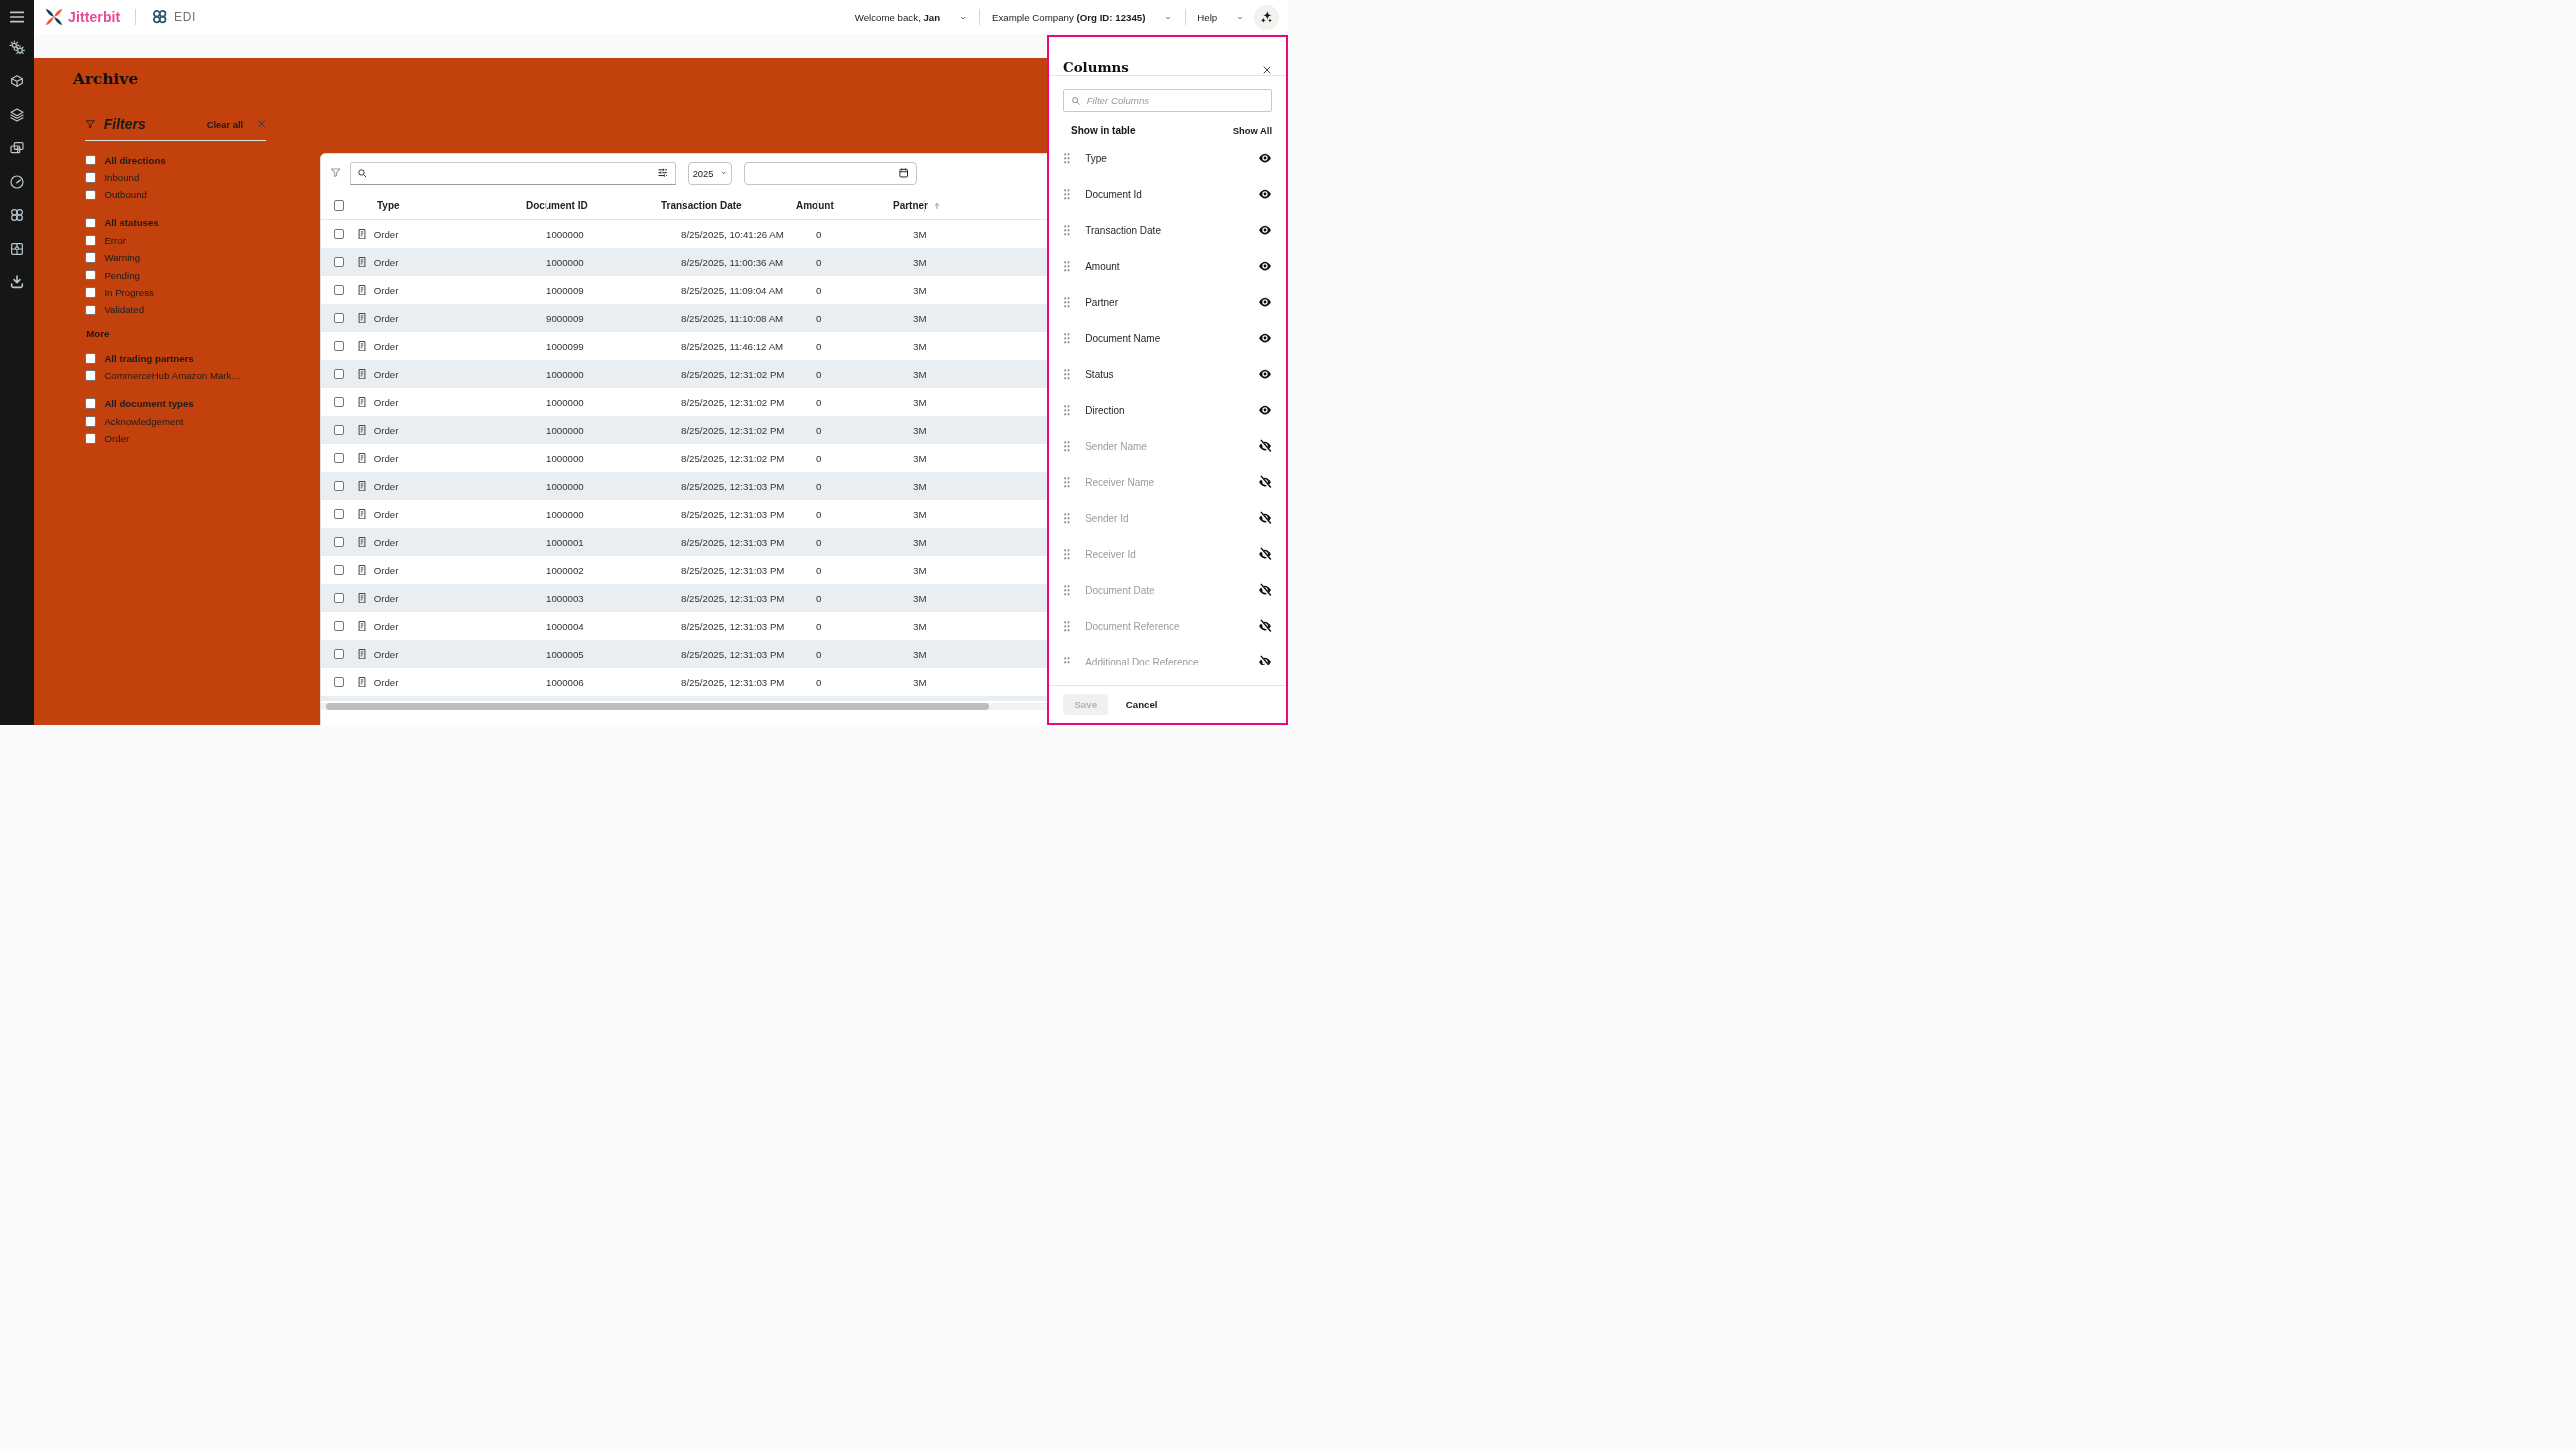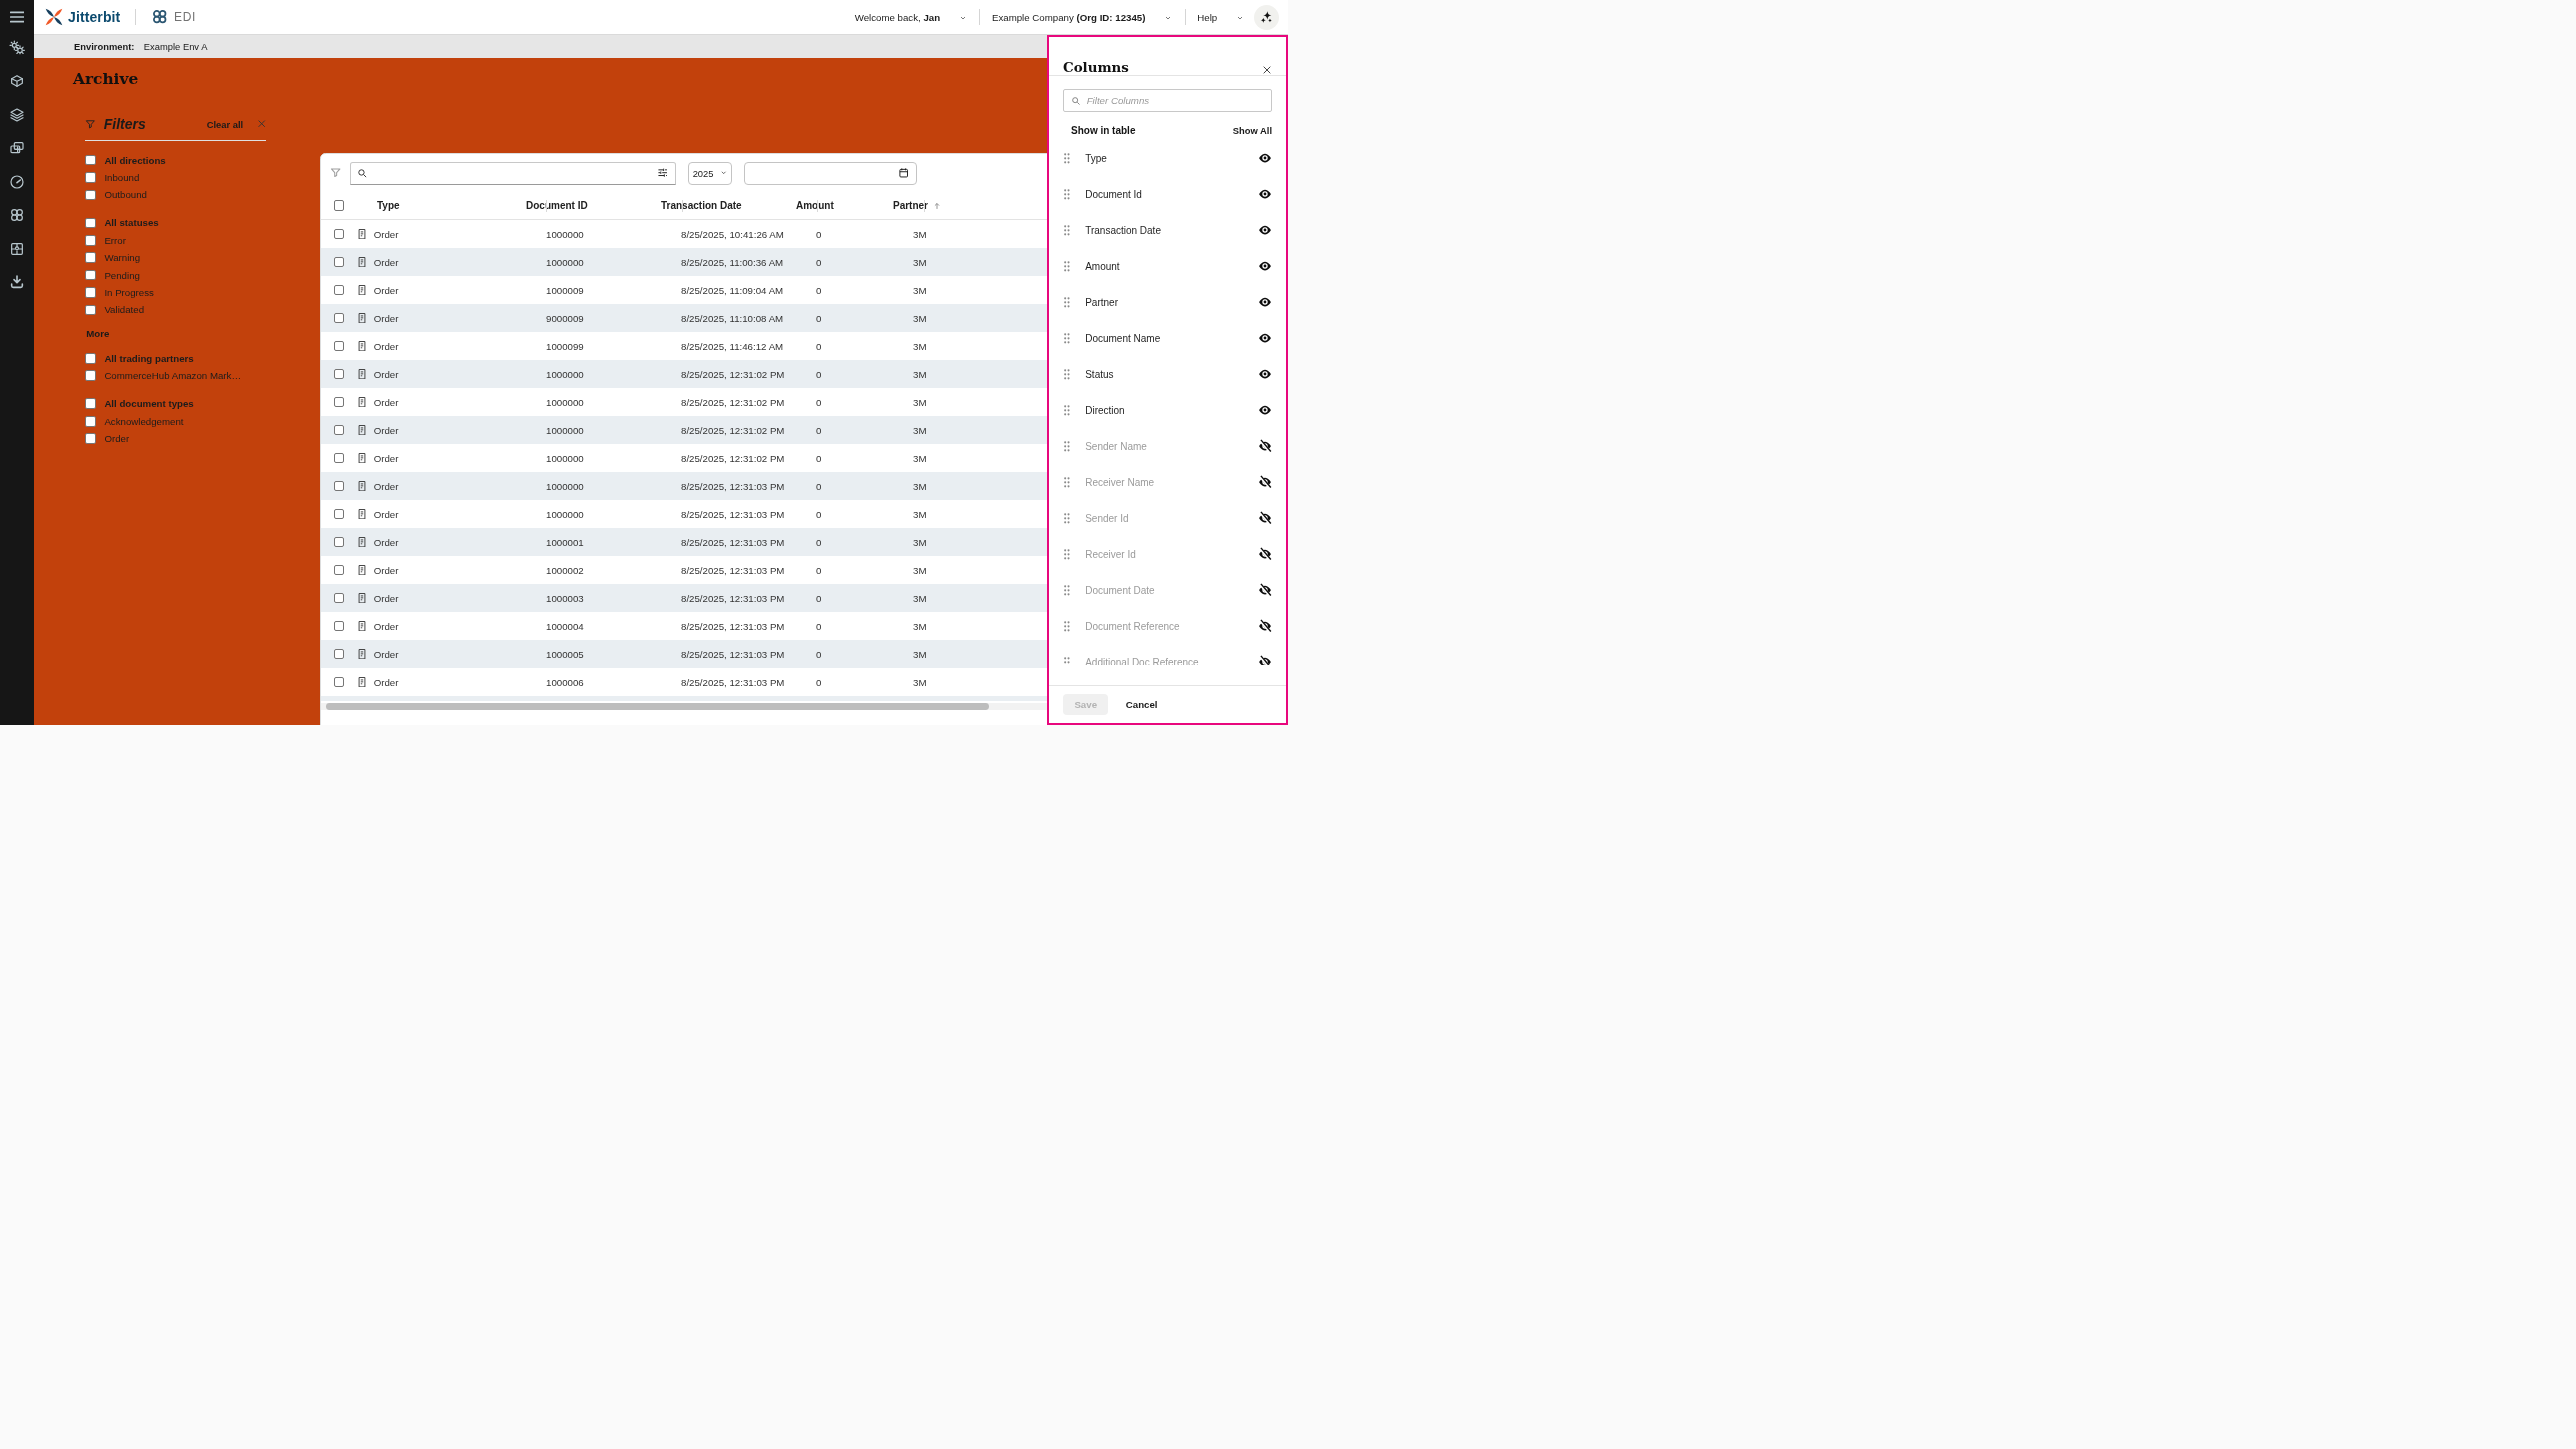--- a/index.html
+++ b/index.html
@@ -7,21 +7,21 @@
   .app { position:relative; width:1288px; height:725px; }
 
   
   .sidebar { position:absolute; left:0; top:0; width:34px; height:725px; background:#161616; z-index:30; }
   .side-ic { position:absolute; left:0; width:34px; height:27px; display:flex; align-items:center; justify-content:center; cursor:pointer; }
   .side-ic svg { stroke:#b8c7ce; fill:none; stroke-width:1.8; stroke-linecap:round; stroke-linejoin:round; }
 
   
   .topbar { position:absolute; left:34px; top:0; right:0; height:34px; background:#fff; display:flex; align-items:center; z-index:20; }
   .brand-wrap { display:flex; align-items:center; margin-left:11.4px; }
-  .brand-name { font-size:14px; font-weight:bold; color:#0c4a6e; letter-spacing:0.1px; margin-left:4.7px; }
+  .brand-name { font-size:14px; font-weight:bold; color:#ec4899; letter-spacing:0.1px; margin-left:4.7px; }
   .tb-divider { width:0.7px; height:16px; background:#d5d5d5; margin:0 14.8px; }
   .product-name { font-size:12px; color:#737373; letter-spacing:0.7px; margin-left:6px; }
   .topbar-right { margin-left:auto; display:flex; align-items:center; gap:9.4px; padding-right:9.4px; }
   .tb-item { display:flex; align-items:center; gap:19px; font-size:9.7px; color:#1b1b1b; cursor:pointer; white-space:nowrap; }
   .tb-item b { font-weight:bold; }
   .chev { width:8px; height:8px; }
   .chev svg { stroke:#333; fill:none; stroke-width:2; }
   .ai-btn { width:25px; height:25px; border-radius:50%; background:#f1f1ee; display:flex; align-items:center; justify-content:center; cursor:pointer; }
 
   
@@ -207,24 +207,20 @@
       <div class="ai-btn">
         <svg width="14.8" height="14.8" viewBox="0 0 24 24" fill="#111">
           <path d="M13.5 2c.8 4.3 2.4 5.9 6.7 6.7-4.3.8-5.9 2.4-6.7 6.7-.8-4.3-2.4-5.9-6.7-6.7 4.3-.8 5.9-2.4 6.7-6.7z"></path>
           <path d="M7 12.5c.5 2.8 1.5 3.8 4.3 4.3-2.8.5-3.8 1.5-4.3 4.3-.5-2.8-1.5-3.8-4.3-4.3 2.8-.5 3.8-1.5 4.3-4.3z"></path>
           <path d="M17.8 13.8c.4 2 1.1 2.7 3.1 3.1-2 .4-2.7 1.1-3.1 3.1-.4-2-1.1-2.7-3.1-3.1 2-.4 2.7-1.1 3.1-3.1z"></path>
         </svg>
       </div>
     </div>
   </header>
 
-  <div class="envbar">
-    <span class="env-label">Environment:</span>
-    <span>Example Env A</span>
-  </div>
 
   <main class="content">
     <h1 class="page-title">Archive</h1>
 
     <section class="filters">
       <div class="filters-head">
         <svg width="10.7" height="10.7" viewBox="0 0 24 24" style="stroke:#222;fill:none;stroke-width:2.2;stroke-linejoin:round">
             <path d="M3 4h18l-7 8v6l-4 2v-8L3 4z"></path>
           </svg>
         <span class="filters-title">Filters</span>

